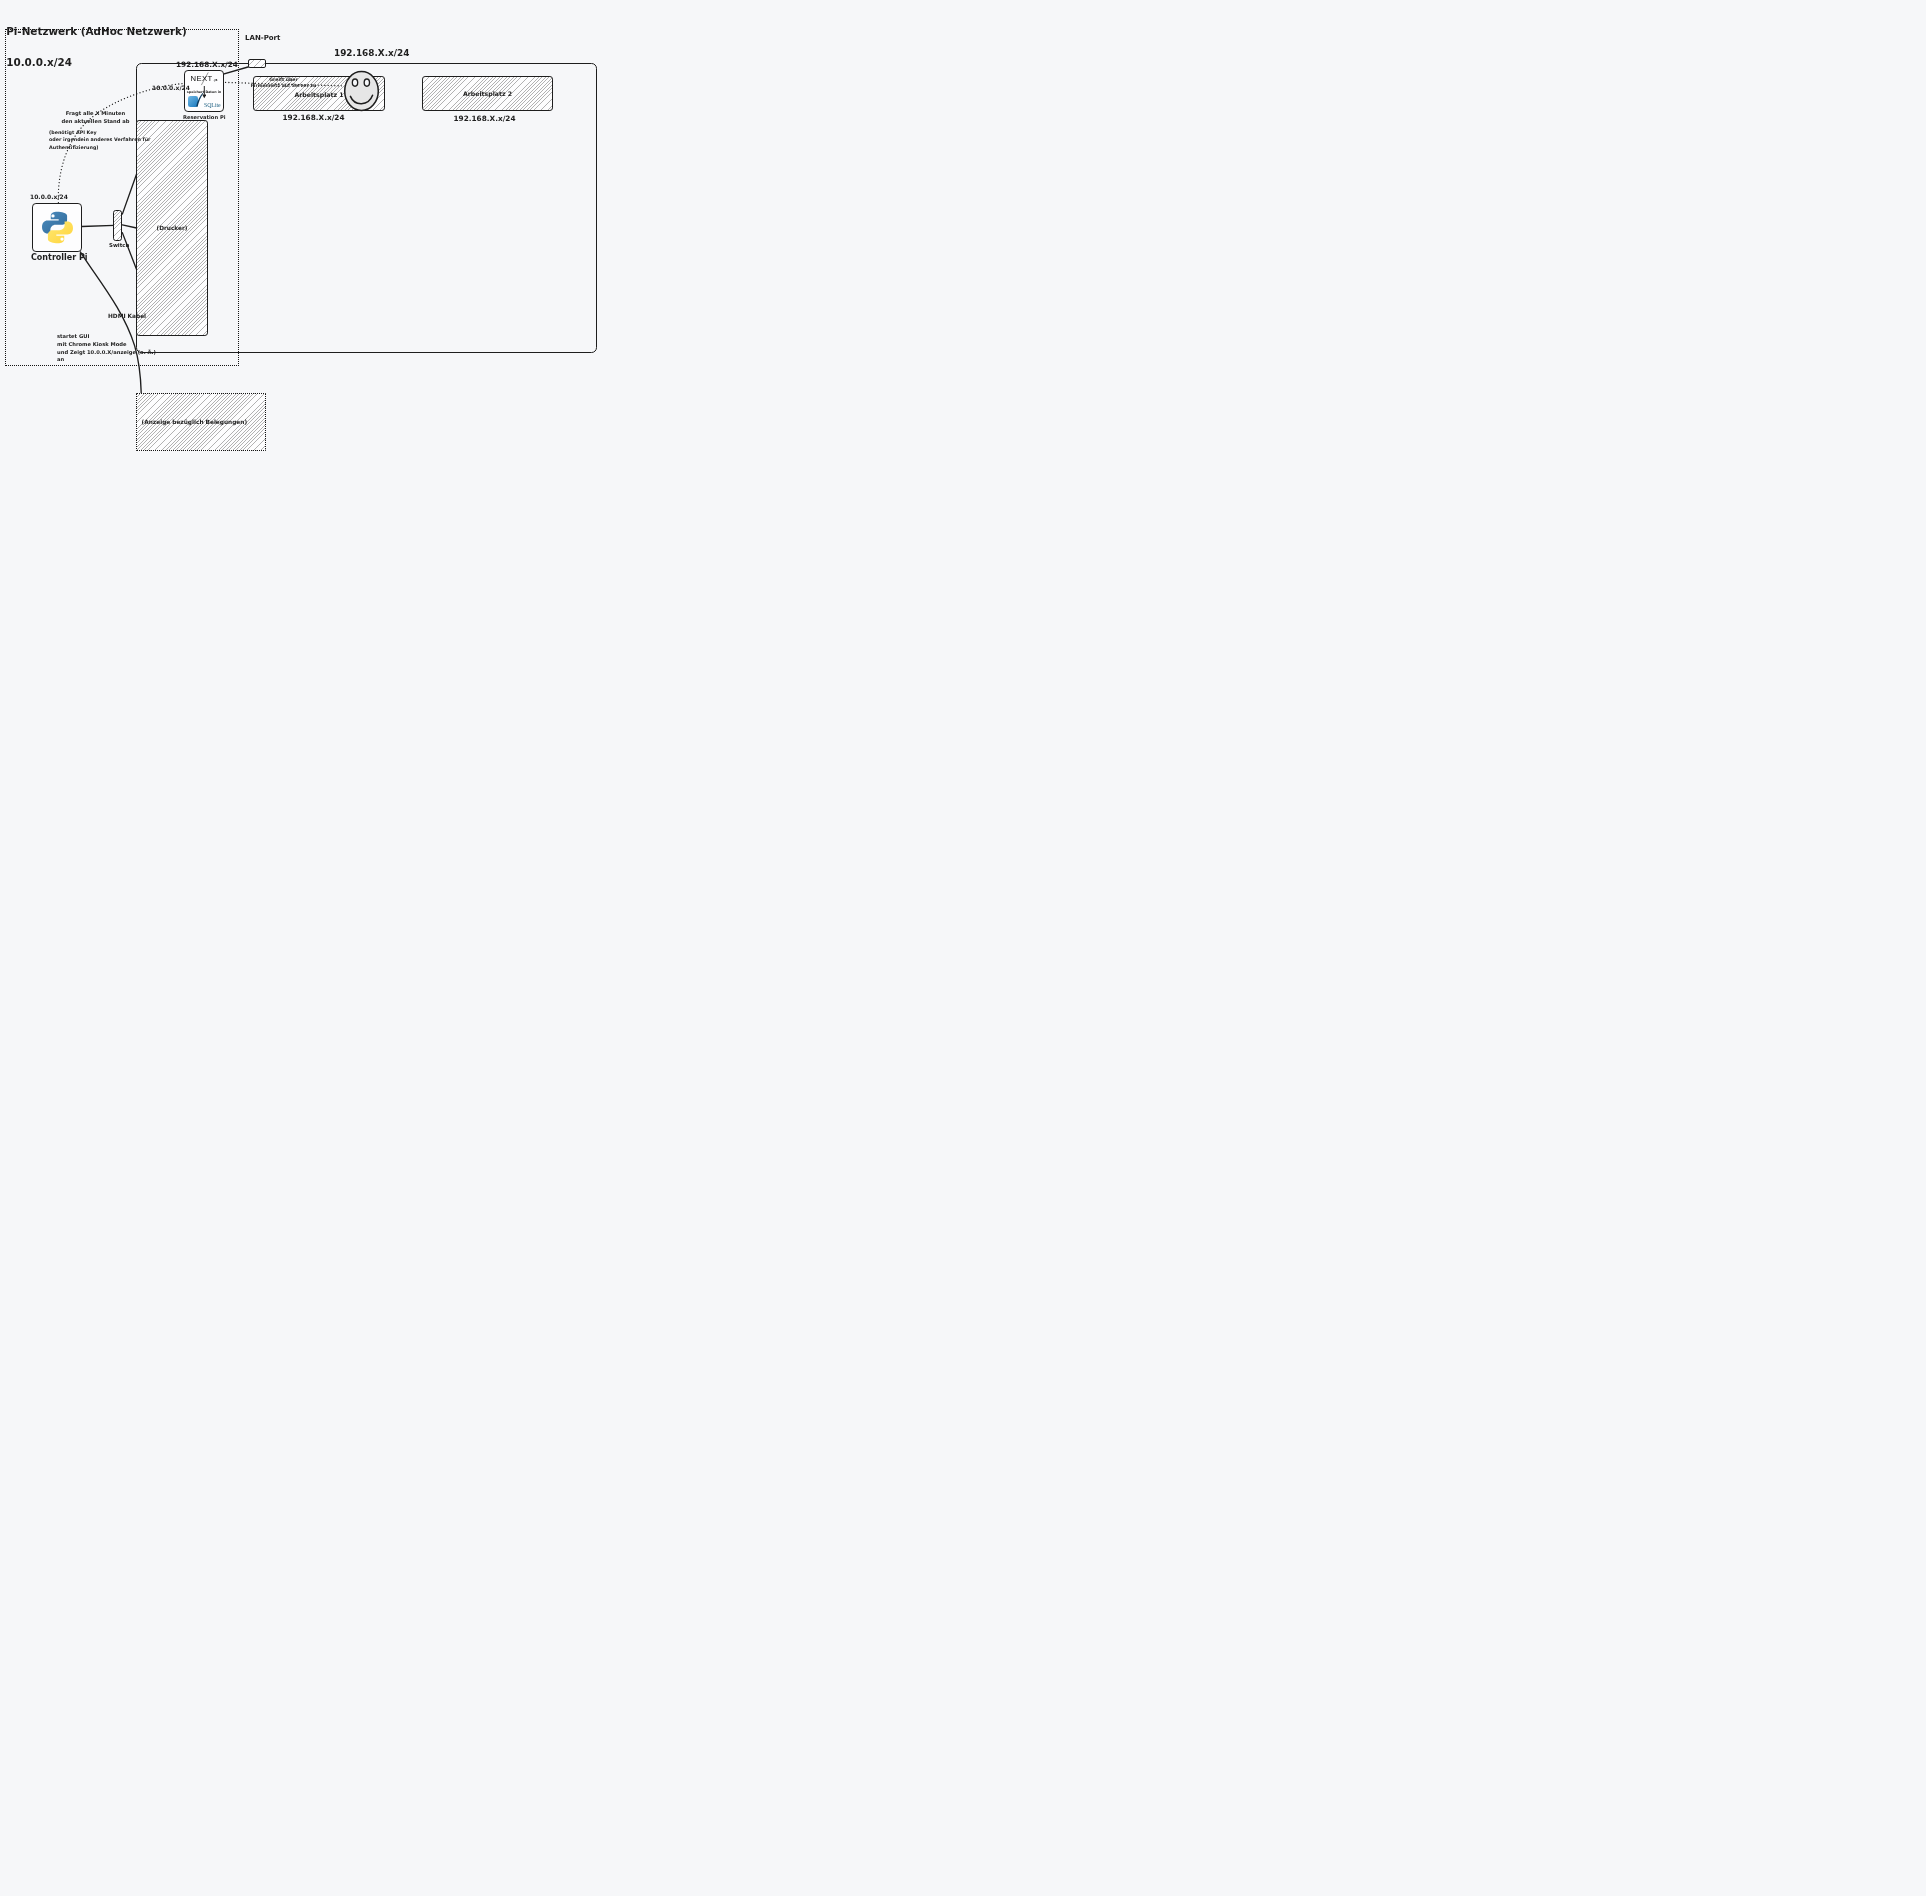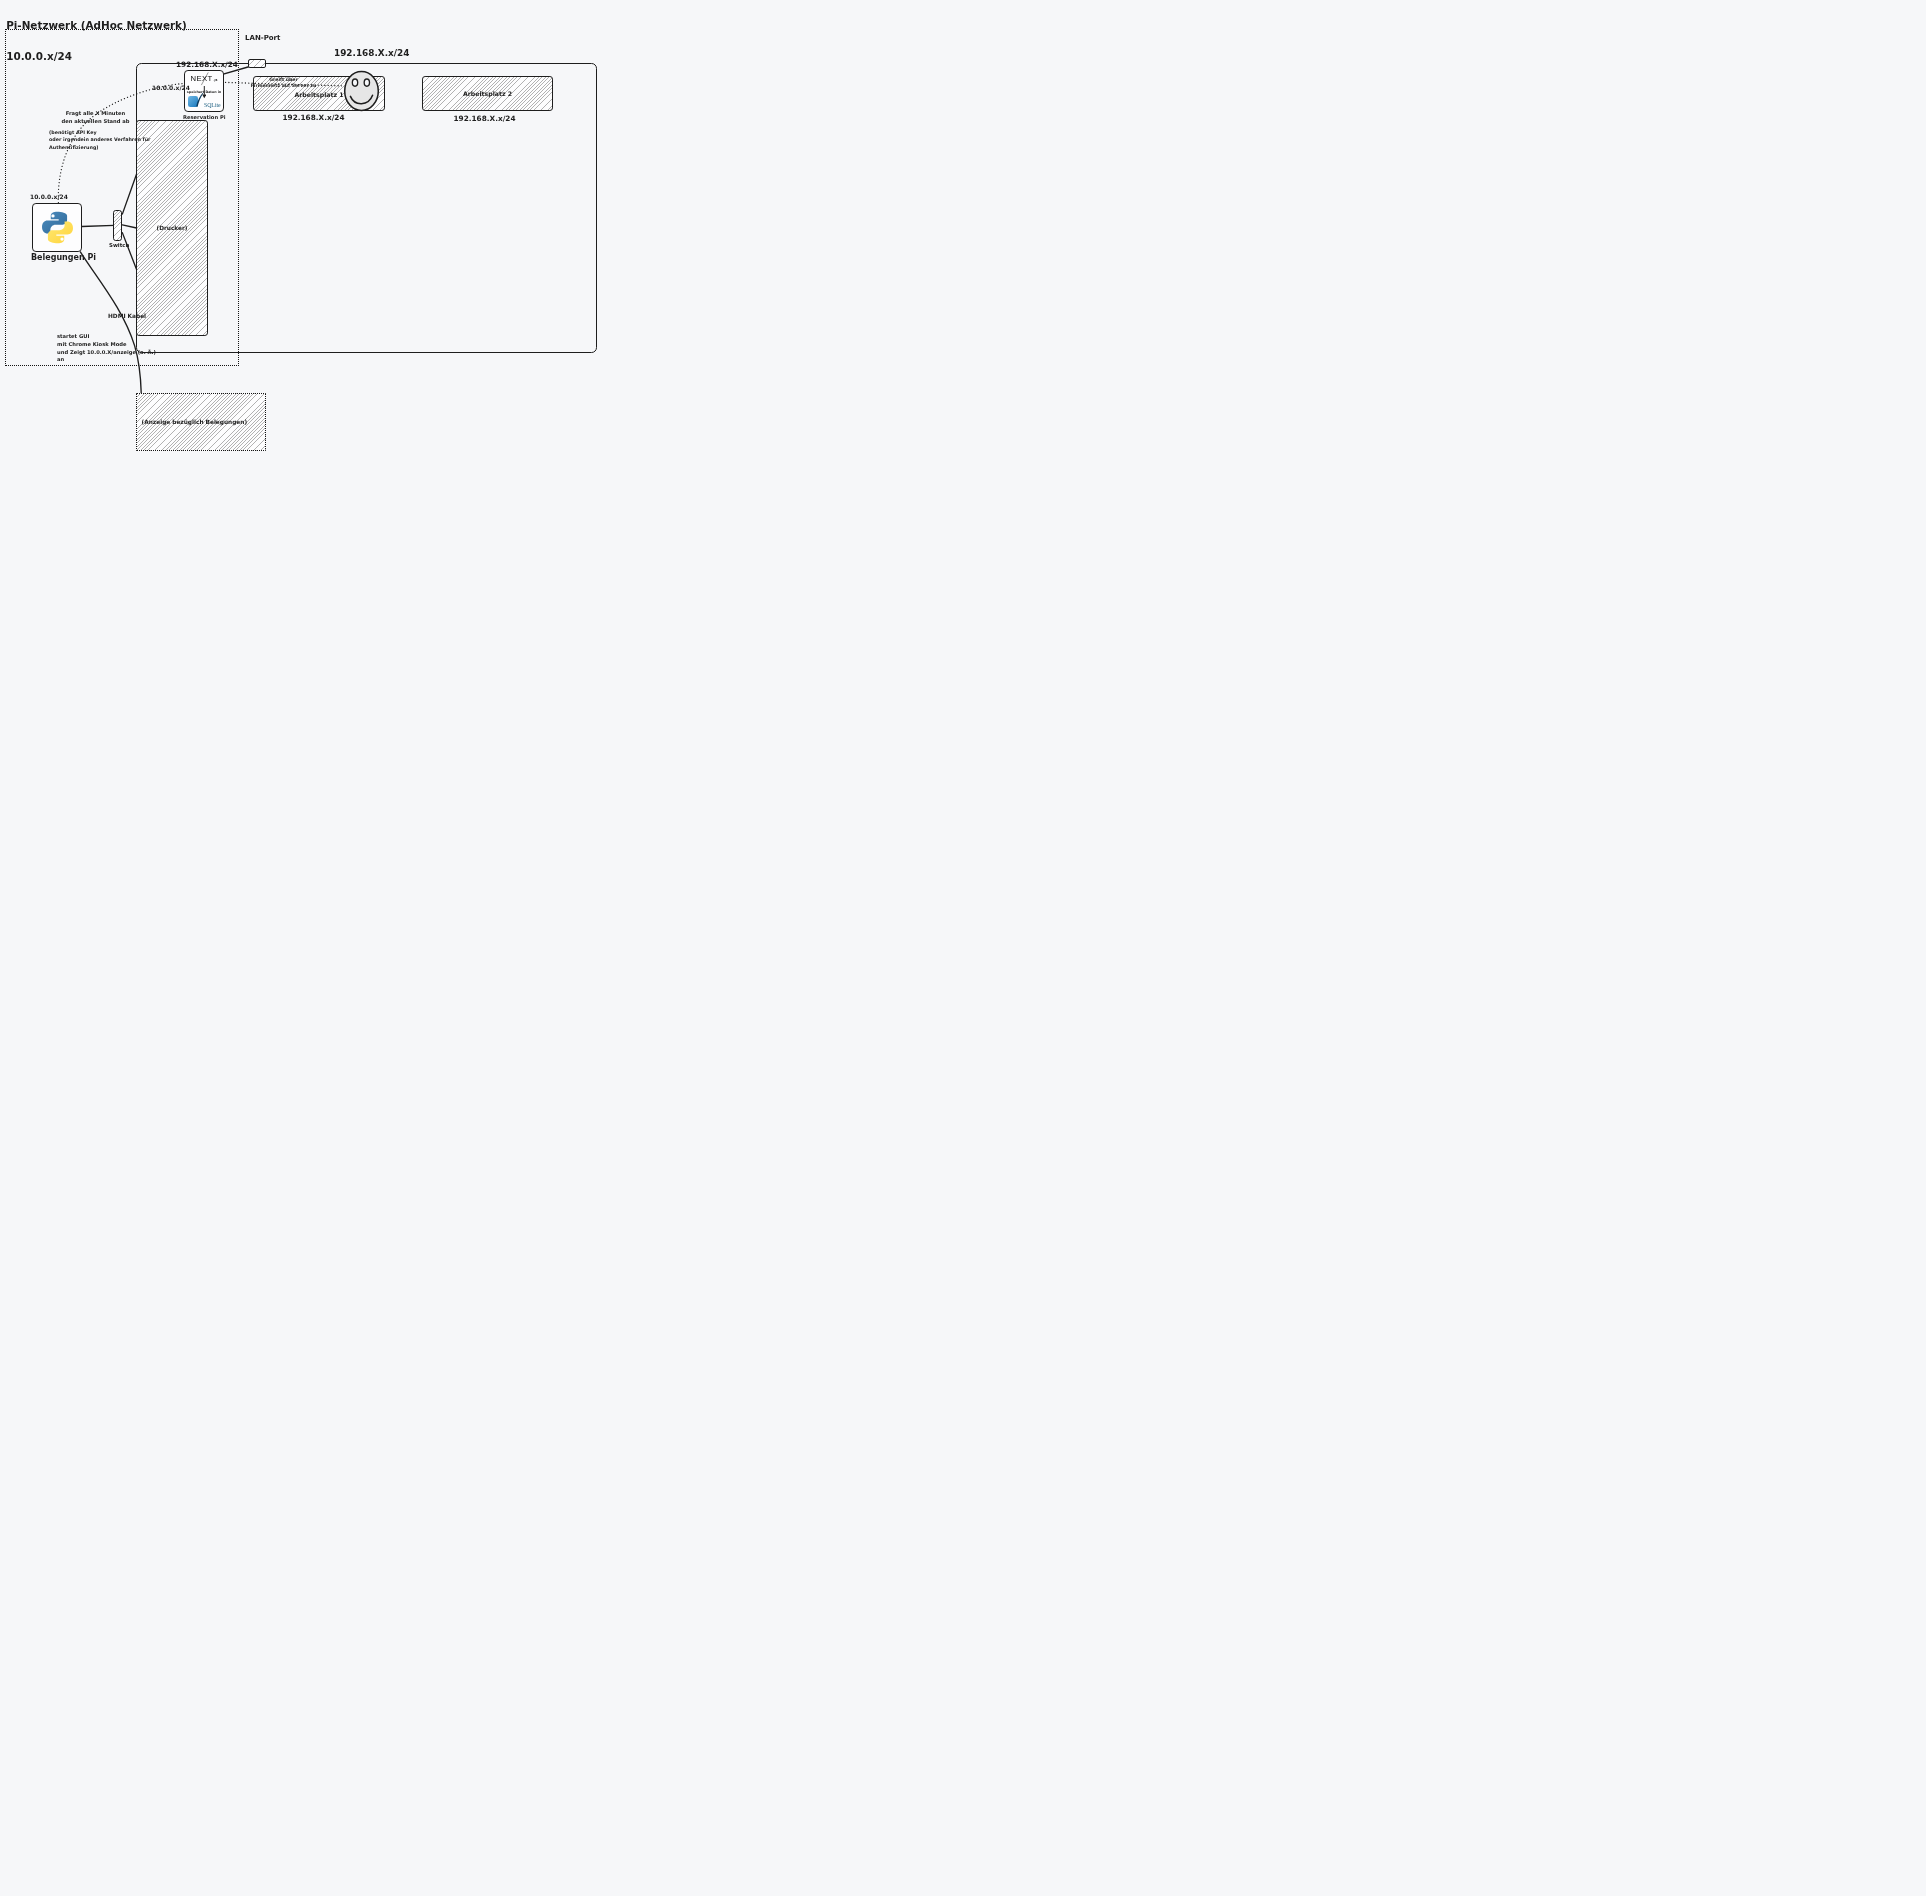--- a/index.html
+++ b/index.html
@@ -18,21 +18,21 @@
   .center{text-align:center;}
   .hatch{
     background-color:var(--paper);
     background-image:repeating-linear-gradient(315deg, rgba(55,55,55,.38) 0px, rgba(55,55,55,.38) 0.6px, transparent 0.6px, transparent 2.5px);
   }
   .box{position:absolute;border:1.5px solid var(--ink);border-radius:3.1px;}
   .wires{position:absolute;left:0;top:0;pointer-events:none;}
   .solid{stroke:var(--ink);stroke-width:3.5;fill:none;stroke-linecap:round;}
   .dots{stroke:var(--ink);stroke-width:3.4;fill:none;stroke-linecap:round;stroke-dasharray:0.1 8.5;}
   
-  .title{left:6.2px;top:2px;font-size:10.4px;line-height:1.5;font-weight:700;}
+  .title{left:6.2px;top:8px;font-size:10.4px;line-height:1.5;font-weight:700;}
   
   .pi-rect{left:5.4px;top:28.5px;width:234px;height:337px;border:1.5px dotted #141414;}
   .company-rect{left:136px;top:63px;width:461px;height:290px;border:1.9px solid var(--ink);border-radius:5.4px;}
   
   .drucker{left:136px;top:120px;width:72px;height:216px;display:flex;align-items:center;justify-content:center;}
   .ap1{left:253px;top:76px;width:132px;height:35px;border-width:1.9px;}
   .ap2{left:422px;top:76px;width:131px;height:35px;border-width:1.9px;display:flex;align-items:center;justify-content:center;}
   .ap-label{font-weight:700;font-size:6.2px;}
   .ap1-label{position:absolute;left:0;top:14px;width:100%;text-align:center;}
   .anzeige{left:136px;top:393px;width:130px;height:58px;border:1.2px dotted #141414;border-radius:0.8px;display:flex;align-items:center;}
@@ -162,21 +162,21 @@
   <div class="lbl top-subnet">192.168.X.x/24</div>
   <div class="lbl res-subnet center">192.168.X.x/24</div>
   <div class="lbl res-ip">10.0.0.x/24</div>
   <div class="lbl res-name">Reservation Pi</div>
   <div class="lbl poll center">Fragt alle X Minuten
 den aktuellen Stand ab</div>
   <div class="lbl auth">(benötigt API Key
 oder irgendein anderes Verfahren für
 Authentifizierung)</div>
   <div class="lbl ctrl-ip">10.0.0.x/24</div>
-  <div class="lbl ctrl-name">Belegungen Pi</div>
+  <div class="lbl ctrl-name">Controller Pi</div>
   <div class="lbl switch-name">Switch</div>
   <div class="lbl hdmi">HDMI Kabel</div>
   <div class="lbl gui">startet GUI
 mit Chrome Kiosk Mode
 und Zeigt 10.0.0.X/anzeige (o. Ä.)
 an</div>
   <div class="lbl greift center">Greift über
 Firmennetz auf Server zu</div>
   <div class="lbl ap1-subnet center">192.168.X.x/24</div>
   <div class="lbl ap2-subnet center">192.168.X.x/24</div>

